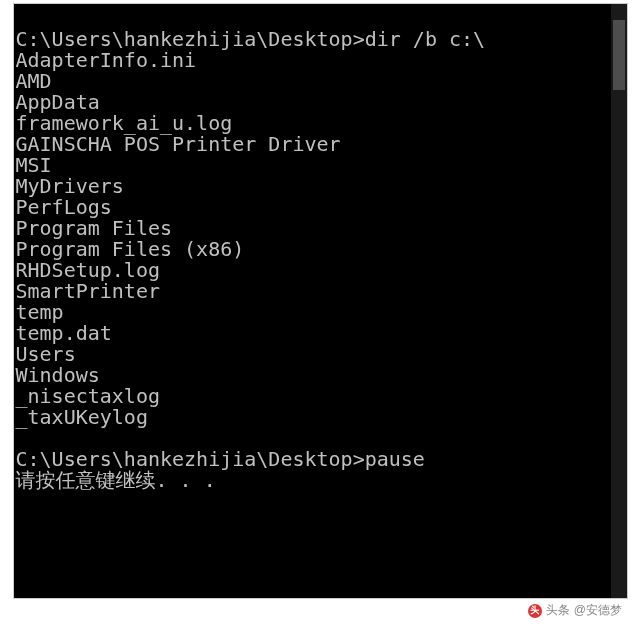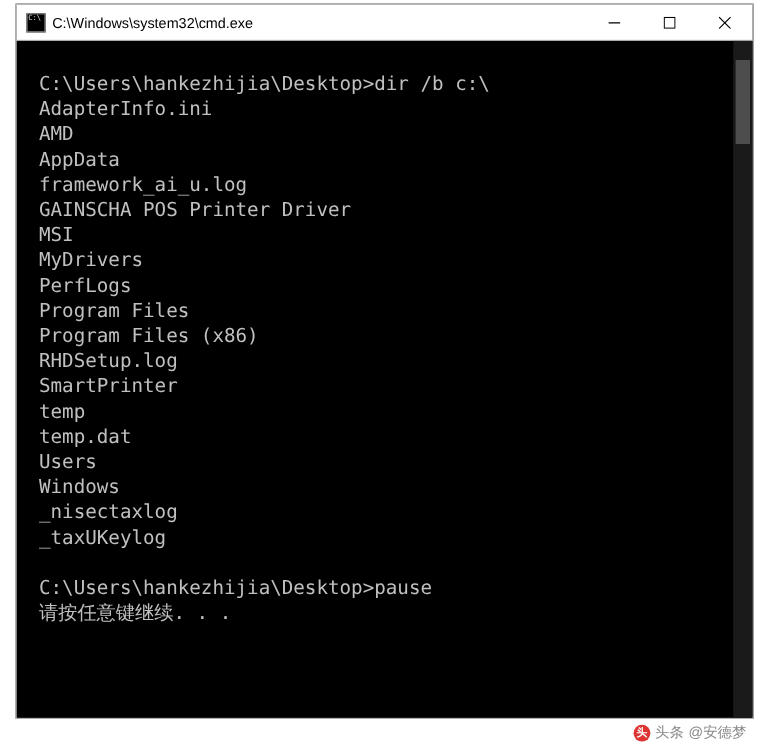--- a/index.html
+++ b/index.html
@@ -74,23 +74,23 @@
       height: 10px;
     }
     .terminal-wrap {
       flex: 1;
       display: flex;
       background: #000000;
       overflow: hidden;
     }
     .terminal {
       flex: 1;
-      padding: 4px 0 0 19px;
+      padding: 4px 0 0 2px;
       font-family: "NSimSun", "SimSun", "Consolas", monospace;
-      font-size: 16px;
+      font-size: 20px;
       line-height: 21px;
       color: #c0c0c0;
       white-space: pre;
       overflow: hidden;
     }
     .terminal .line {
       display: block;
     }
     .scrollbar {
       width: 16px;
@@ -126,42 +126,20 @@
       display: flex;
       align-items: center;
       justify-content: center;
       font-weight: bold;
     }
   </style>
 </head>
 <body>
 
 <div class="window">
-  <div class="titlebar">
-    <span class="app-icon"></span>
-    <span class="title-text">C:\Windows\system32\cmd.exe</span>
-    <div class="win-controls">
-      <div class="win-btn">
-        <svg viewBox="0 0 10 10">
-            <line x1="0" y1="5" x2="10" y2="5" stroke="#000" stroke-width="1"></line>
-          </svg>
-      </div>
-      <div class="win-btn">
-        <svg viewBox="0 0 10 10">
-            <rect x="0.5" y="0.5" width="9" height="9" fill="none" stroke="#000" stroke-width="1"></rect>
-          </svg>
-      </div>
-      <div class="win-btn">
-        <svg viewBox="0 0 10 10">
-            <line x1="0" y1="0" x2="10" y2="10" stroke="#000" stroke-width="1"></line>
-            <line x1="10" y1="0" x2="0" y2="10" stroke="#000" stroke-width="1"></line>
-          </svg>
-      </div>
-    </div>
-  </div>
   <div class="terminal-wrap">
     <div class="terminal" id="terminal"><span class="line">
 </span><span class="line">C:\Users\hankezhijia\Desktop&gt;dir /b c:\</span><span class="line">AdapterInfo.ini</span><span class="line">AMD</span><span class="line">AppData</span><span class="line">framework_ai_u.log</span><span class="line">GAINSCHA POS Printer Driver</span><span class="line">MSI</span><span class="line">MyDrivers</span><span class="line">PerfLogs</span><span class="line">Program Files</span><span class="line">Program Files (x86)</span><span class="line">RHDSetup.log</span><span class="line">SmartPrinter</span><span class="line">temp</span><span class="line">temp.dat</span><span class="line">Users</span><span class="line">Windows</span><span class="line">_nisectaxlog</span><span class="line">_taxUKeylog</span><span class="line"> </span><span class="line">C:\Users\hankezhijia\Desktop&gt;pause</span><span class="line">请按任意键继续. . .</span></div>
     <div class="scrollbar">
       <div class="scroll-thumb"></div>
     </div>
   </div>
 </div>
 
 <div class="watermark">

